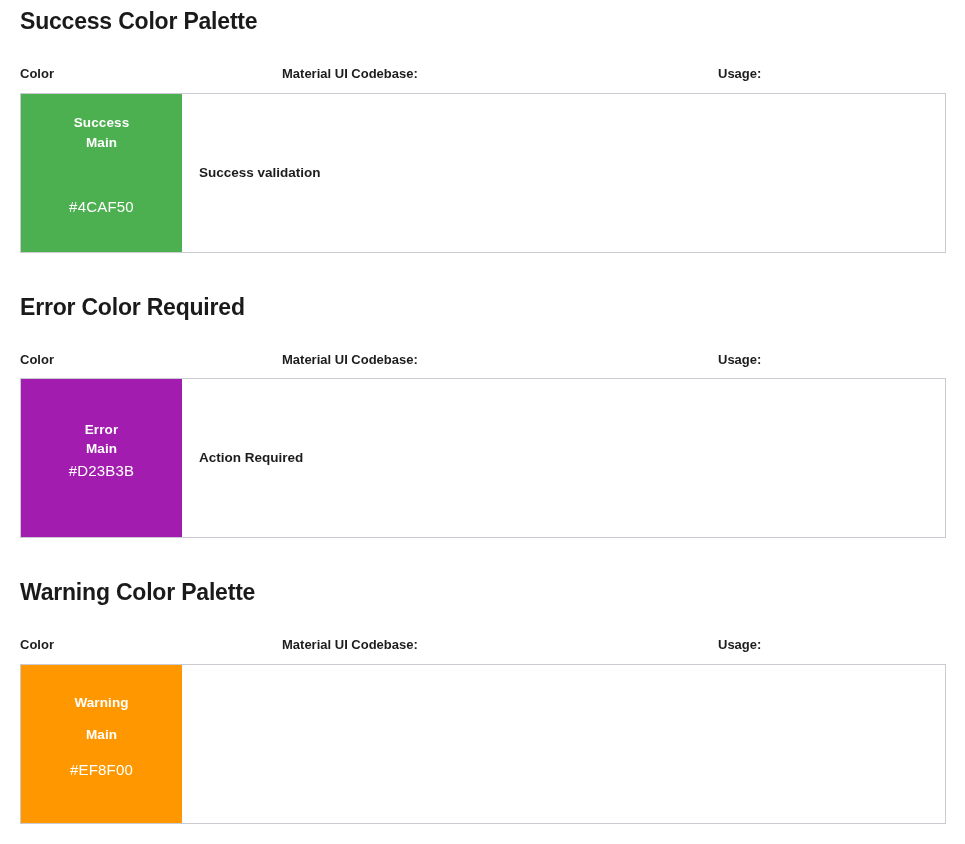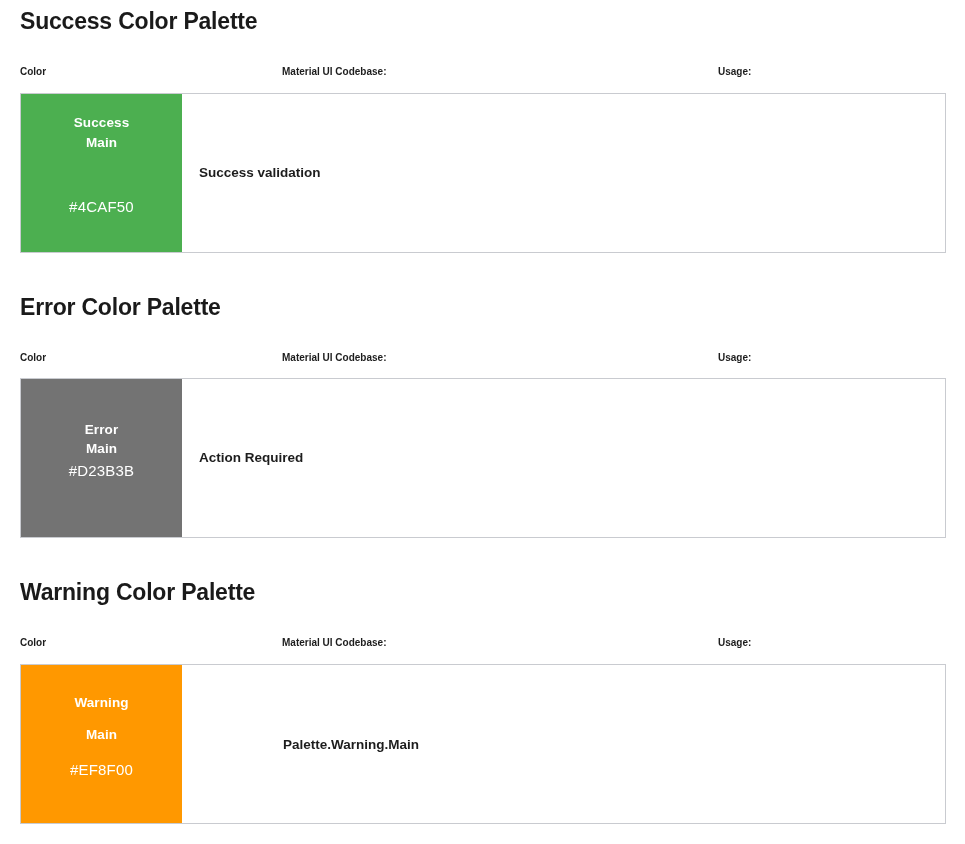--- a/index.html
+++ b/index.html
@@ -43,21 +43,21 @@
 
   
   .column-headers {
     position: relative;
     height: 22px;
   }
 
   .col-head {
     position: absolute;
     top: 0;
-    font-size: 10px;
+    font-size: 13px;
     font-weight: bold;
     color: #1d1d1d;
     white-space: nowrap;
   }
 
   .col-head.c1 { left: 0px; }
   .col-head.c2 { left: 262px; }
   .col-head.c3 { left: 698px; }
 
   
@@ -143,28 +143,28 @@
           <span class="swatch-hex" style="color: rgb(255, 255, 255); margin-top: 44px;">#4CAF50</span>
         </div>
         <div class="cell-usage">
           <div>
             <span class="usage-line">Success validation</span>
           </div>
         </div>
       </div>
     </div>
     <div class="palette-section" style="position: absolute; left: 20px; top: 296px;">
-      <h2 class="section-heading">Error Color Palette</h2>
+      <h2 class="section-heading">Error Color Required</h2>
       <div class="column-headers" style="margin-top: 33px;">
         <span class="col-head c1">Color</span>
         <span class="col-head c2">Material UI Codebase:</span>
         <span class="col-head c3">Usage:</span>
       </div>
       <div class="palette-table" style="height: 160px; margin-top: 4px;">
-        <div class="swatch" style="background: #737373;">
+        <div class="swatch" style="background: #a21caf;">
           <span class="swatch-name" style="color: rgb(255, 255, 255);">Error</span>
           <span class="swatch-name" style="color: rgb(255, 255, 255);">Main</span>
           <span class="swatch-hex" style="color: rgb(255, 255, 255);">#D23B3B</span>
         </div>
         <div class="cell-usage">
           <div>
             <span class="usage-line">Action Required</span>
           </div>
         </div>
       </div>
@@ -175,18 +175,15 @@
         <span class="col-head c1">Color</span>
         <span class="col-head c2">Material UI Codebase:</span>
         <span class="col-head c3">Usage:</span>
       </div>
       <div class="palette-table" style="height: 160px; margin-top: 5px;">
         <div class="swatch" style="background: rgb(255, 152, 0); gap: 13px;">
           <span class="swatch-name" style="color: rgb(255, 255, 255);">Warning</span>
           <span class="swatch-name" style="color: rgb(255, 255, 255);">Main</span>
           <span class="swatch-hex" style="color: rgb(255, 255, 255);">#EF8F00</span>
         </div>
-        <div class="cell-codebase">
-          <span>Palette.Warning.Main</span>
-        </div>
       </div>
     </div>
   </div>
 
 </body></html>

